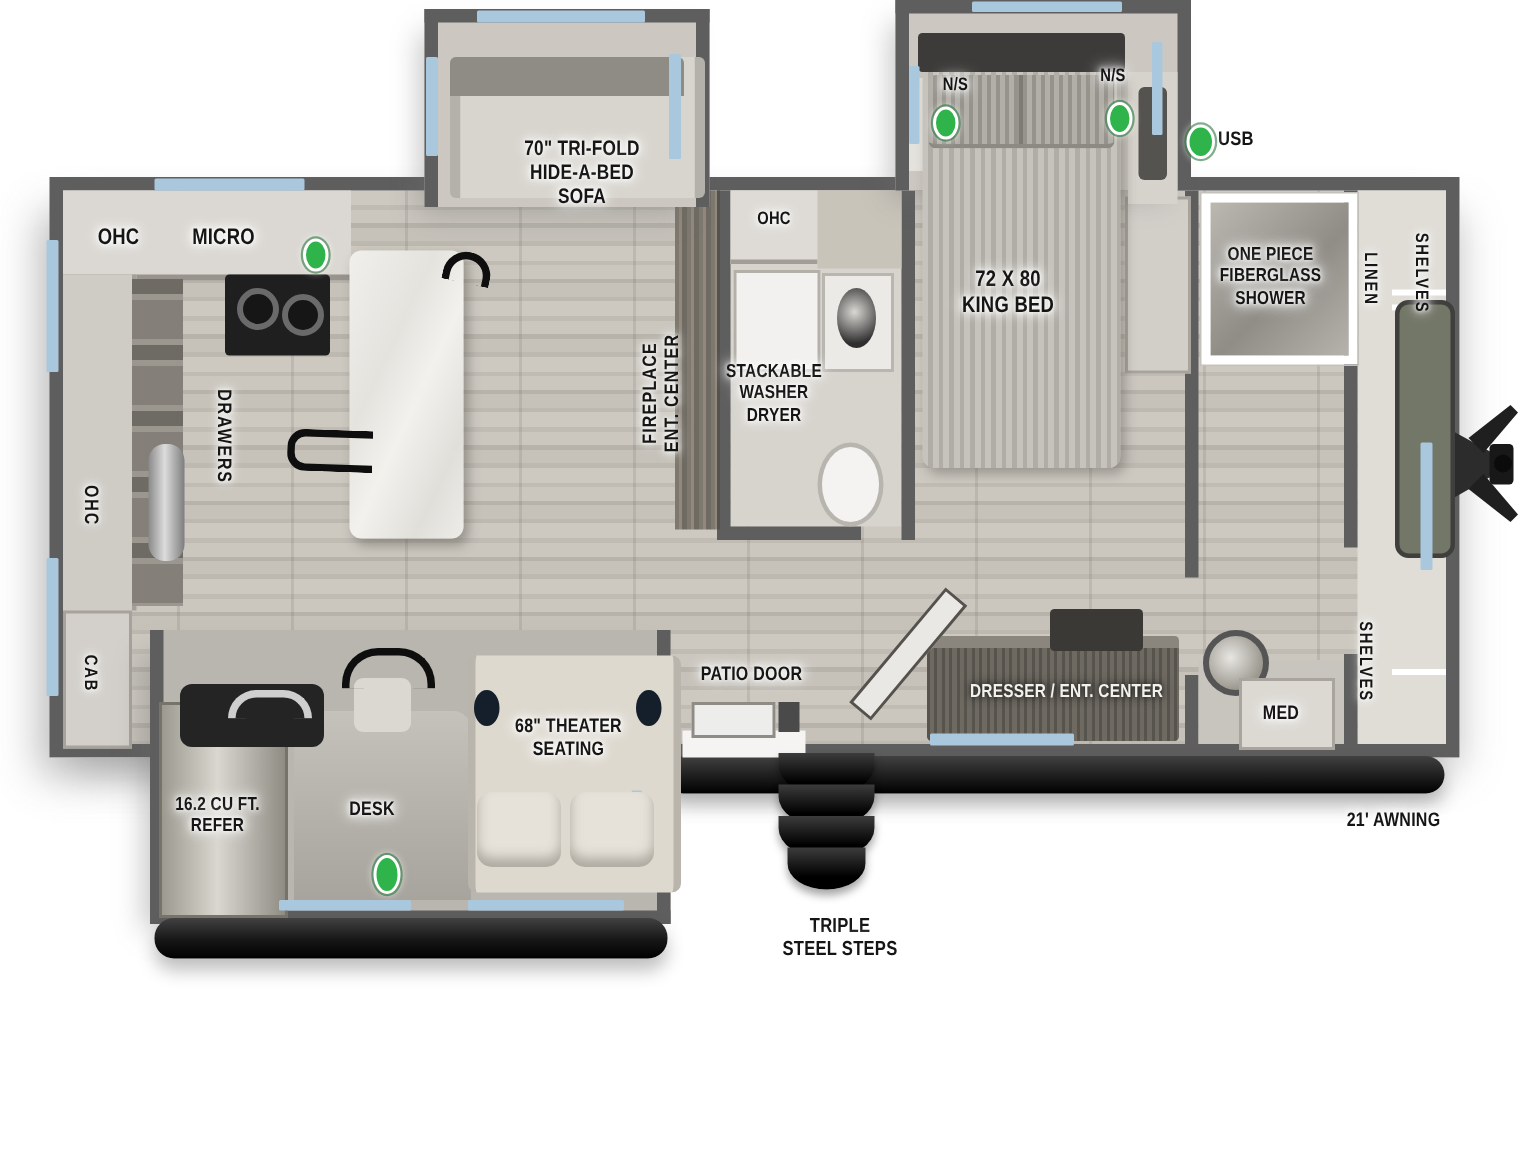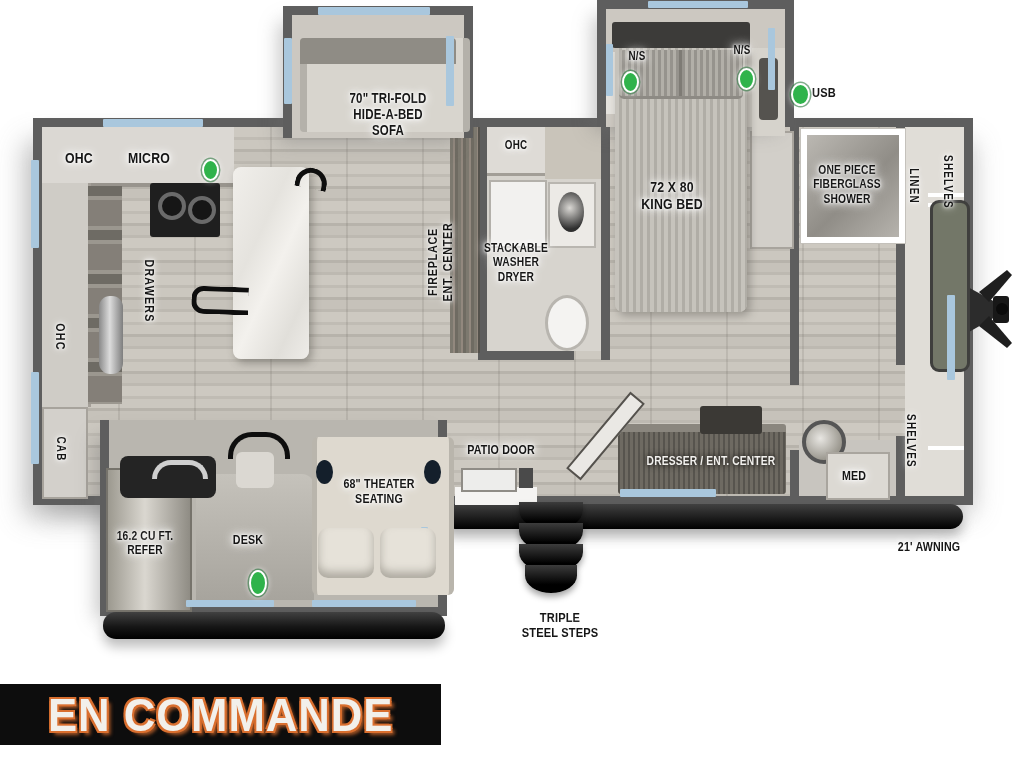--- a/index.html
+++ b/index.html
@@ -229,17 +229,14 @@
   <div class="lbl" style="left:501px;top:450px;font-size:13px;">PATIO DOOR</div>
   <div class="lbl" style="left:929px;top:547px;font-size:13px;">21' AWNING</div>
   <div class="lbl" style="left:560px;top:625px;font-size:13.5px;">TRIPLE
 STEEL STEPS</div>
   <div class="lbl" style="left:145px;top:543px;font-size:12.5px;z-index:51;">16.2 CU FT.
 REFER</div>
   <div class="lbl" style="left:248px;top:540px;font-size:13px;z-index:51;">DESK</div>
   <div class="lbl" style="left:379px;top:492px;font-size:13px;z-index:51;">68" THEATER
 SEATING</div>
 
-  <div class="banner" style="left:0px;top:684px;width:441px;height:61px;">
-    <span>EN COMMANDE</span>
-  </div>
 
 </div>
 
 </body></html>

